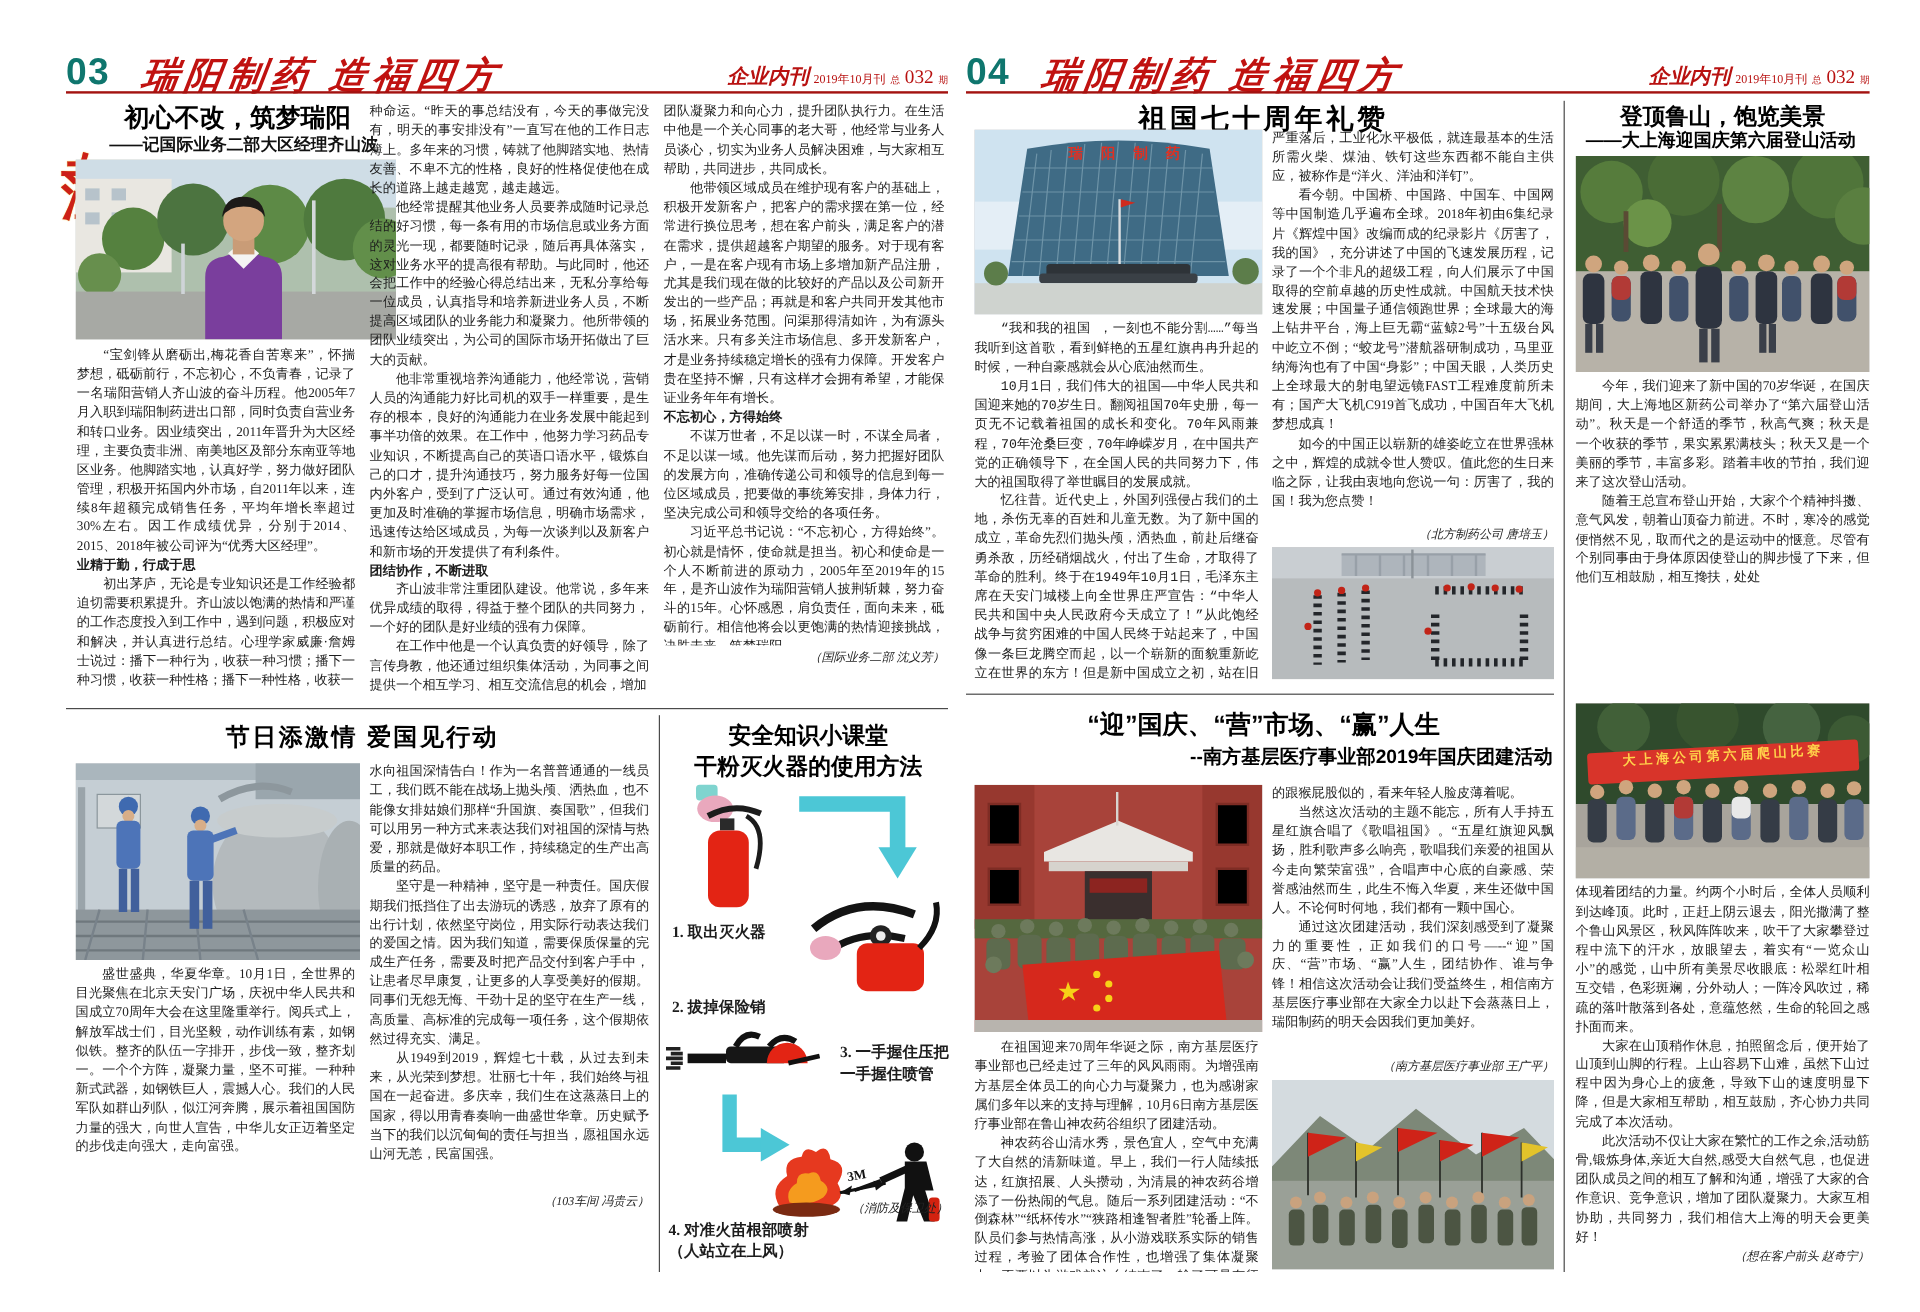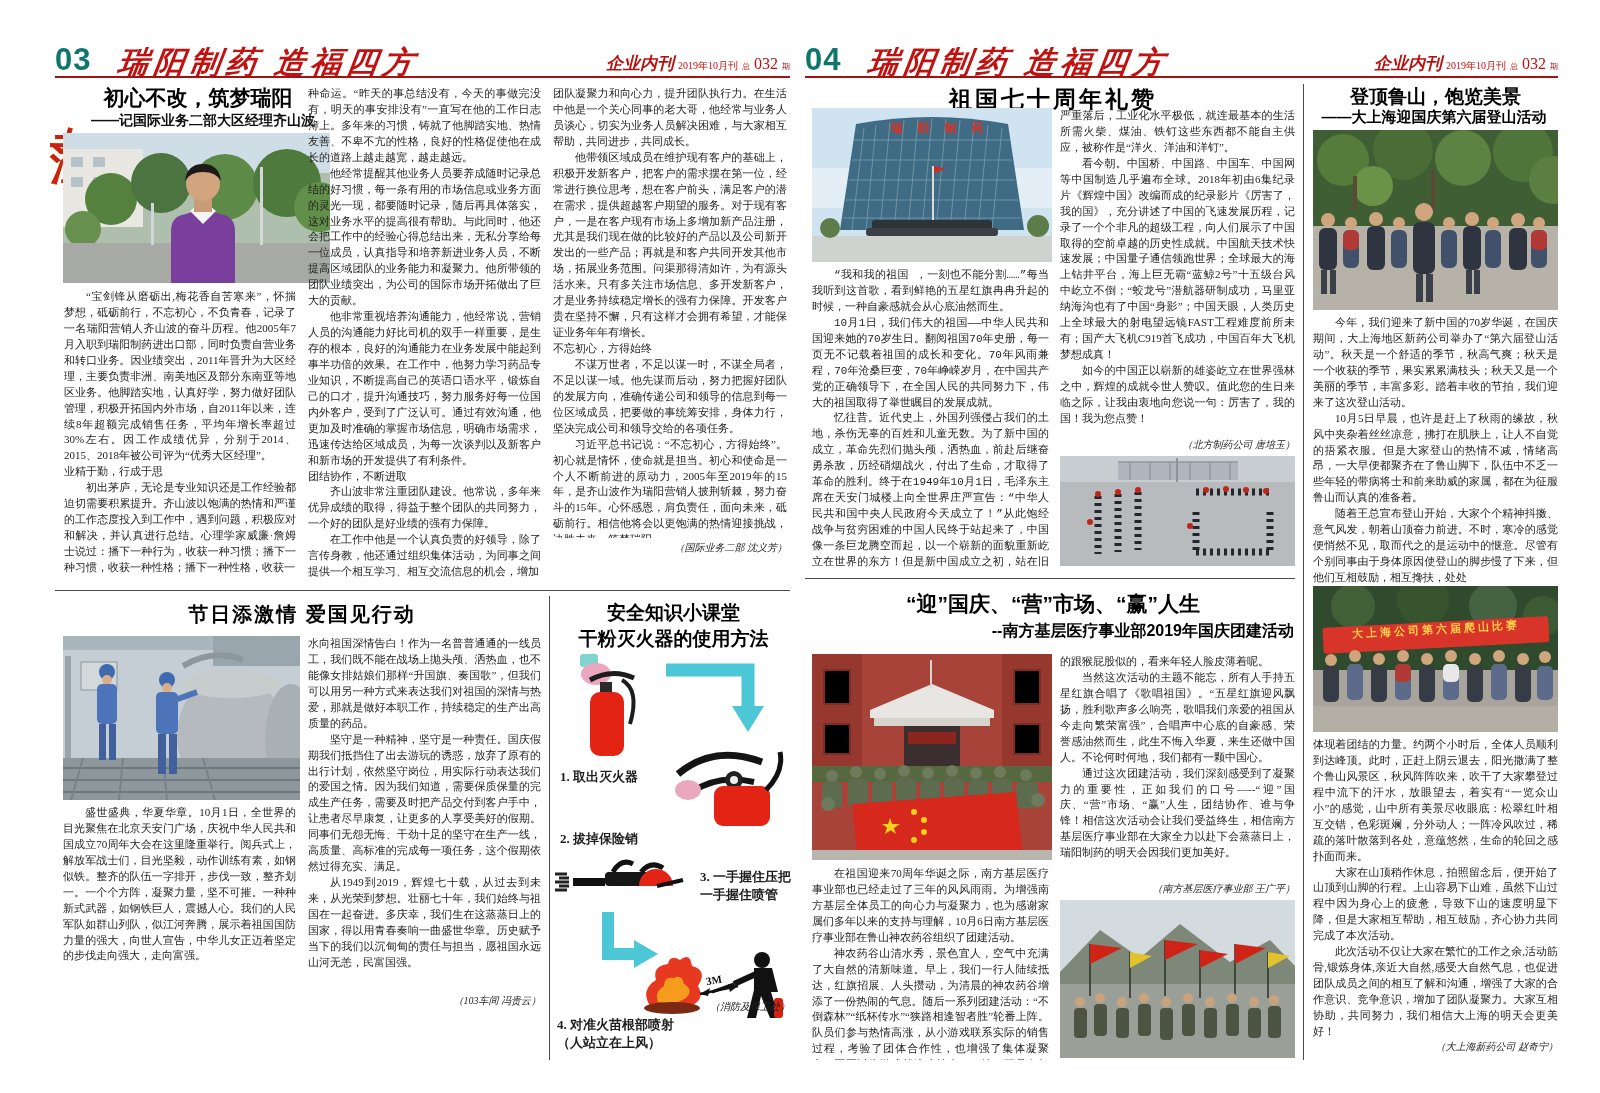--- a/index.html
+++ b/index.html
@@ -17,21 +17,21 @@
   .vline{background:#4a4a4a;width:1px;}
   .hline{background:#4a4a4a;height:1px;}
   .mark{font-size:42px;font-weight:700;color:#cc2017;writing-mode:vertical-rl;letter-spacing:14px;
         text-shadow:0 0 1px #e8b40a;line-height:1;}
   .atitle{font-family:"Liberation Sans","DejaVu Sans",sans-serif;font-weight:700;color:#000;text-align:center;}
   .asub{font-family:"Liberation Sans","DejaVu Sans",sans-serif;font-weight:600;color:#111;text-align:center;}
   .col{font-size:11px;line-height:1.45;text-align:justify;overflow:hidden;}
   .para{margin:0;padding:0;}
   .it-p{text-indent:2em;}
   .it-cont{text-indent:0;}
-  .it-h{font-weight:400;text-indent:0;font-family:"Liberation Sans","DejaVu Sans",sans-serif;font-size:11px;}
+  .it-h{font-weight:700;text-indent:0;font-family:"Liberation Sans","DejaVu Sans",sans-serif;font-size:11px;}
   .sig{font-size:10px;text-align:right;color:#222;font-style:italic;overflow:hidden;white-space:nowrap;}
   .photo{position:absolute;overflow:hidden;background:#d8d8d8;}
   .photo svg{display:block;width:100%;height:100%;}
   .step{font-size:13px;font-weight:600;white-space:pre-line;line-height:1.35;}
   .overlaytxt{pointer-events:none;}
 </style>
 </head>
 <body>
 
 <div id="sheet">
@@ -458,21 +458,20 @@
             <rect x="113" y="144" width="7" height="28"></rect>
           <rect x="153" y="140" width="6" height="24"></rect>
             <rect x="161" y="140" width="6" height="24"></rect>
         </g>
       </g>
     </svg>
   </div>
 
   <div class="abs col" style="left:1313px;top:315px;width:245px;height:268px;">
       <p class="para it-p">今年，我们迎来了新中国的70岁华诞，在国庆期间，大上海地区新药公司举办了“第六届登山活动”。秋天是一个舒适的季节，秋高气爽；秋天是一个收获的季节，果实累累满枝头；秋天又是一个美丽的季节，丰富多彩。踏着丰收的节拍，我们迎来了这次登山活动。</p>
-      <p class="para it-p">10月5日早晨，也许是赶上了秋雨的缘故，秋风中夹杂着丝丝凉意，拂打在肌肤上，让人不自觉的捂紧衣服。但是大家登山的热情不减，情绪高昂，一大早便都聚齐在了鲁山脚下，队伍中不乏一些年轻的带病将士和前来助威的家属，都在为征服鲁山而认真的准备着。</p>
       <p class="para it-p">随着王总宣布登山开始，大家个个精神抖擞、意气风发，朝着山顶奋力前进。不时，寒冷的感觉便悄然不见，取而代之的是运动中的惬意。尽管有个别同事由于身体原因使登山的脚步慢了下来，但他们互相鼓励，相互搀扶，处处</p>
     </div>
 
   <div class="photo" style="left:1313px;top:586px;width:245px;height:146px;">
     <svg viewBox="0 0 245 146" preserveAspectRatio="none">
       <rect width="245" height="146" fill="#a8a49c"></rect>
       <rect width="245" height="84" fill="#2f4a2c"></rect>
       <circle cx="40" cy="20" r="22" fill="#416038"></circle>
         <circle cx="110" cy="14" r="26" fill="#38542f"></circle>
       <circle cx="180" cy="20" r="24" fill="#456340"></circle>
@@ -513,15 +512,15 @@
       <rect y="120" width="245" height="26" fill="#b3afa5"></rect>
     </svg>
   </div>
   <div class="abs overlaytxt" style="left:1322px;top:622px;width:228px;text-align:center;color:#ffd24a;font-weight:700;font-size:11px;letter-spacing:3px;transform:rotate(-3deg);">大上海公司第六届爬山比赛</div>
 
   <div class="abs col" style="left:1313px;top:737px;width:245px;height:300px;">
       <p class="para it-cont">体现着团结的力量。约两个小时后，全体人员顺利到达峰顶。此时，正赶上阴云退去，阳光撒满了整个鲁山风景区，秋风阵阵吹来，吹干了大家攀登过程中流下的汗水，放眼望去，着实有“一览众山小”的感觉，山中所有美景尽收眼底：松翠红叶相互交错，色彩斑斓，分外动人；一阵冷风吹过，稀疏的落叶散落到各处，意蕴悠然，生命的轮回之感扑面而来。</p>
       <p class="para it-p">大家在山顶稍作休息，拍照留念后，便开始了山顶到山脚的行程。上山容易下山难，虽然下山过程中因为身心上的疲惫，导致下山的速度明显下降，但是大家相互帮助，相互鼓励，齐心协力共同完成了本次活动。</p>
       <p class="para it-p">此次活动不仅让大家在繁忙的工作之余,活动筋骨,锻炼身体,亲近大自然,感受大自然气息，也促进团队成员之间的相互了解和沟通，增强了大家的合作意识、竞争意识，增加了团队凝聚力。大家互相协助，共同努力，我们相信大上海的明天会更美好！</p>
     </div>
-  <div class="abs sig" style="left:1313px;top:1040px;width:245px;">（大上海新药公司 赵奇宁）</div>
+  <div class="abs sig" style="left:1313px;top:1040px;width:245px;">（想在客户前头 赵奇宁）</div>
 
 </div>
 
 </body></html>

